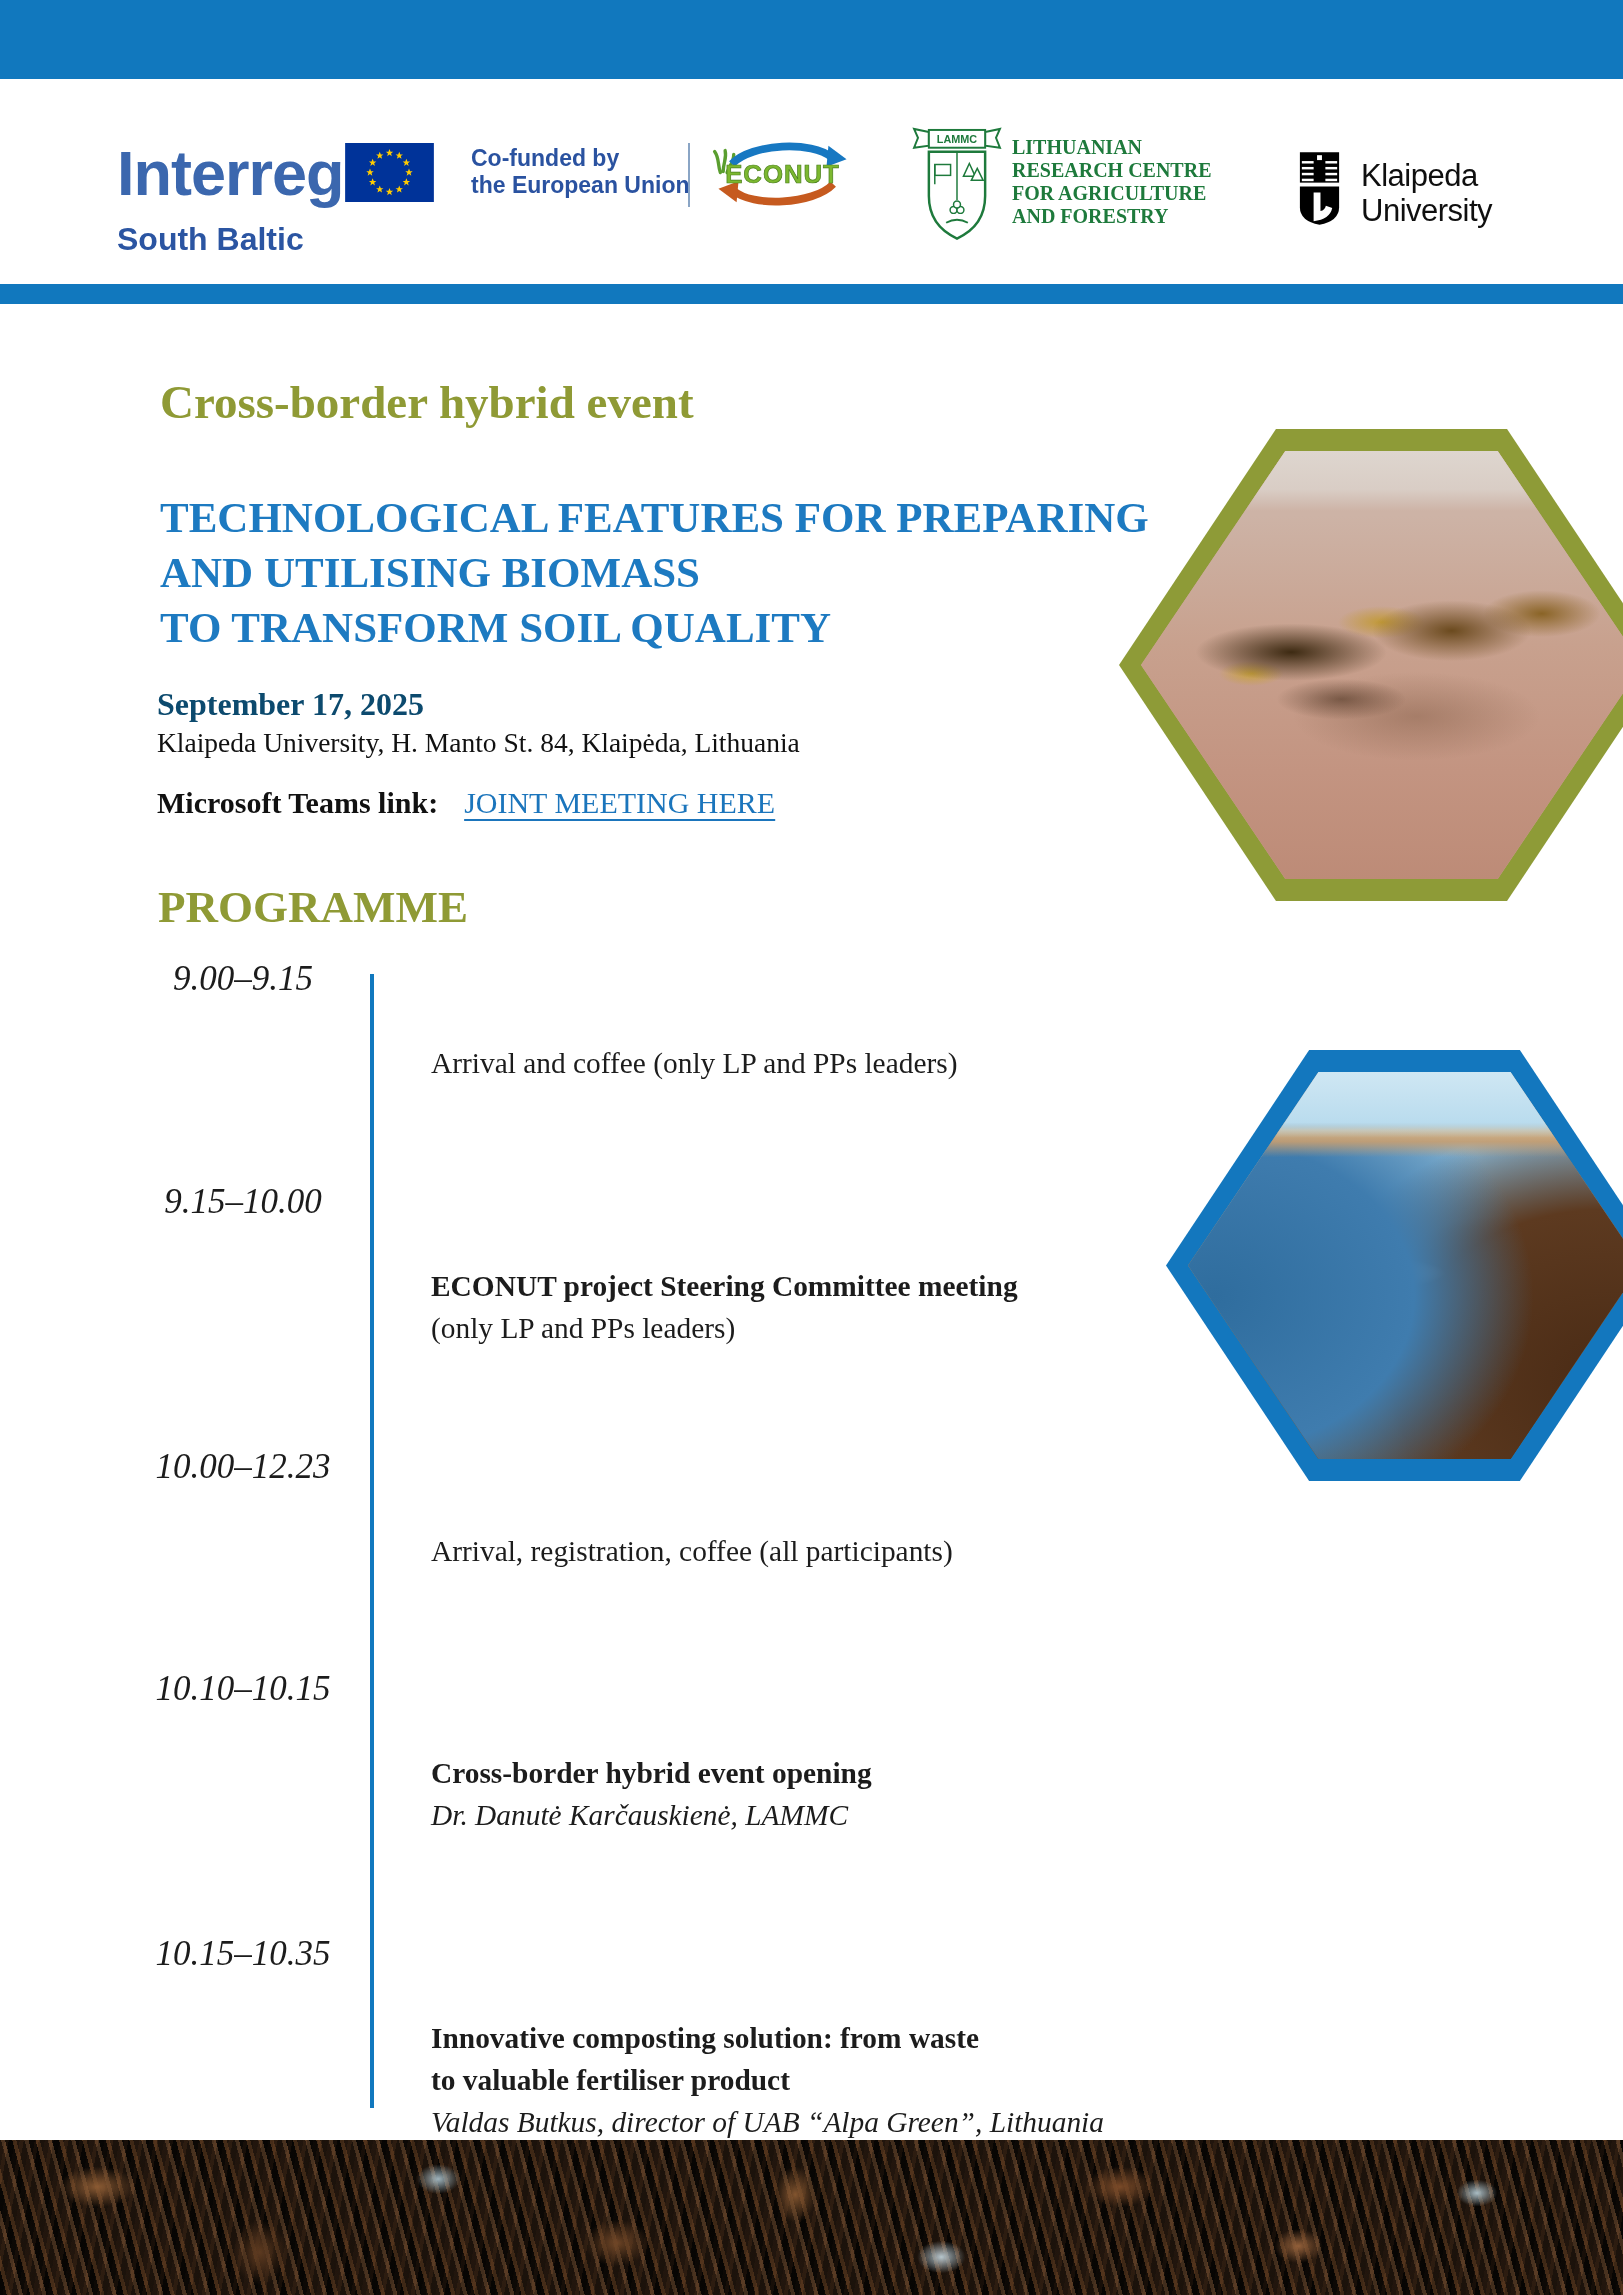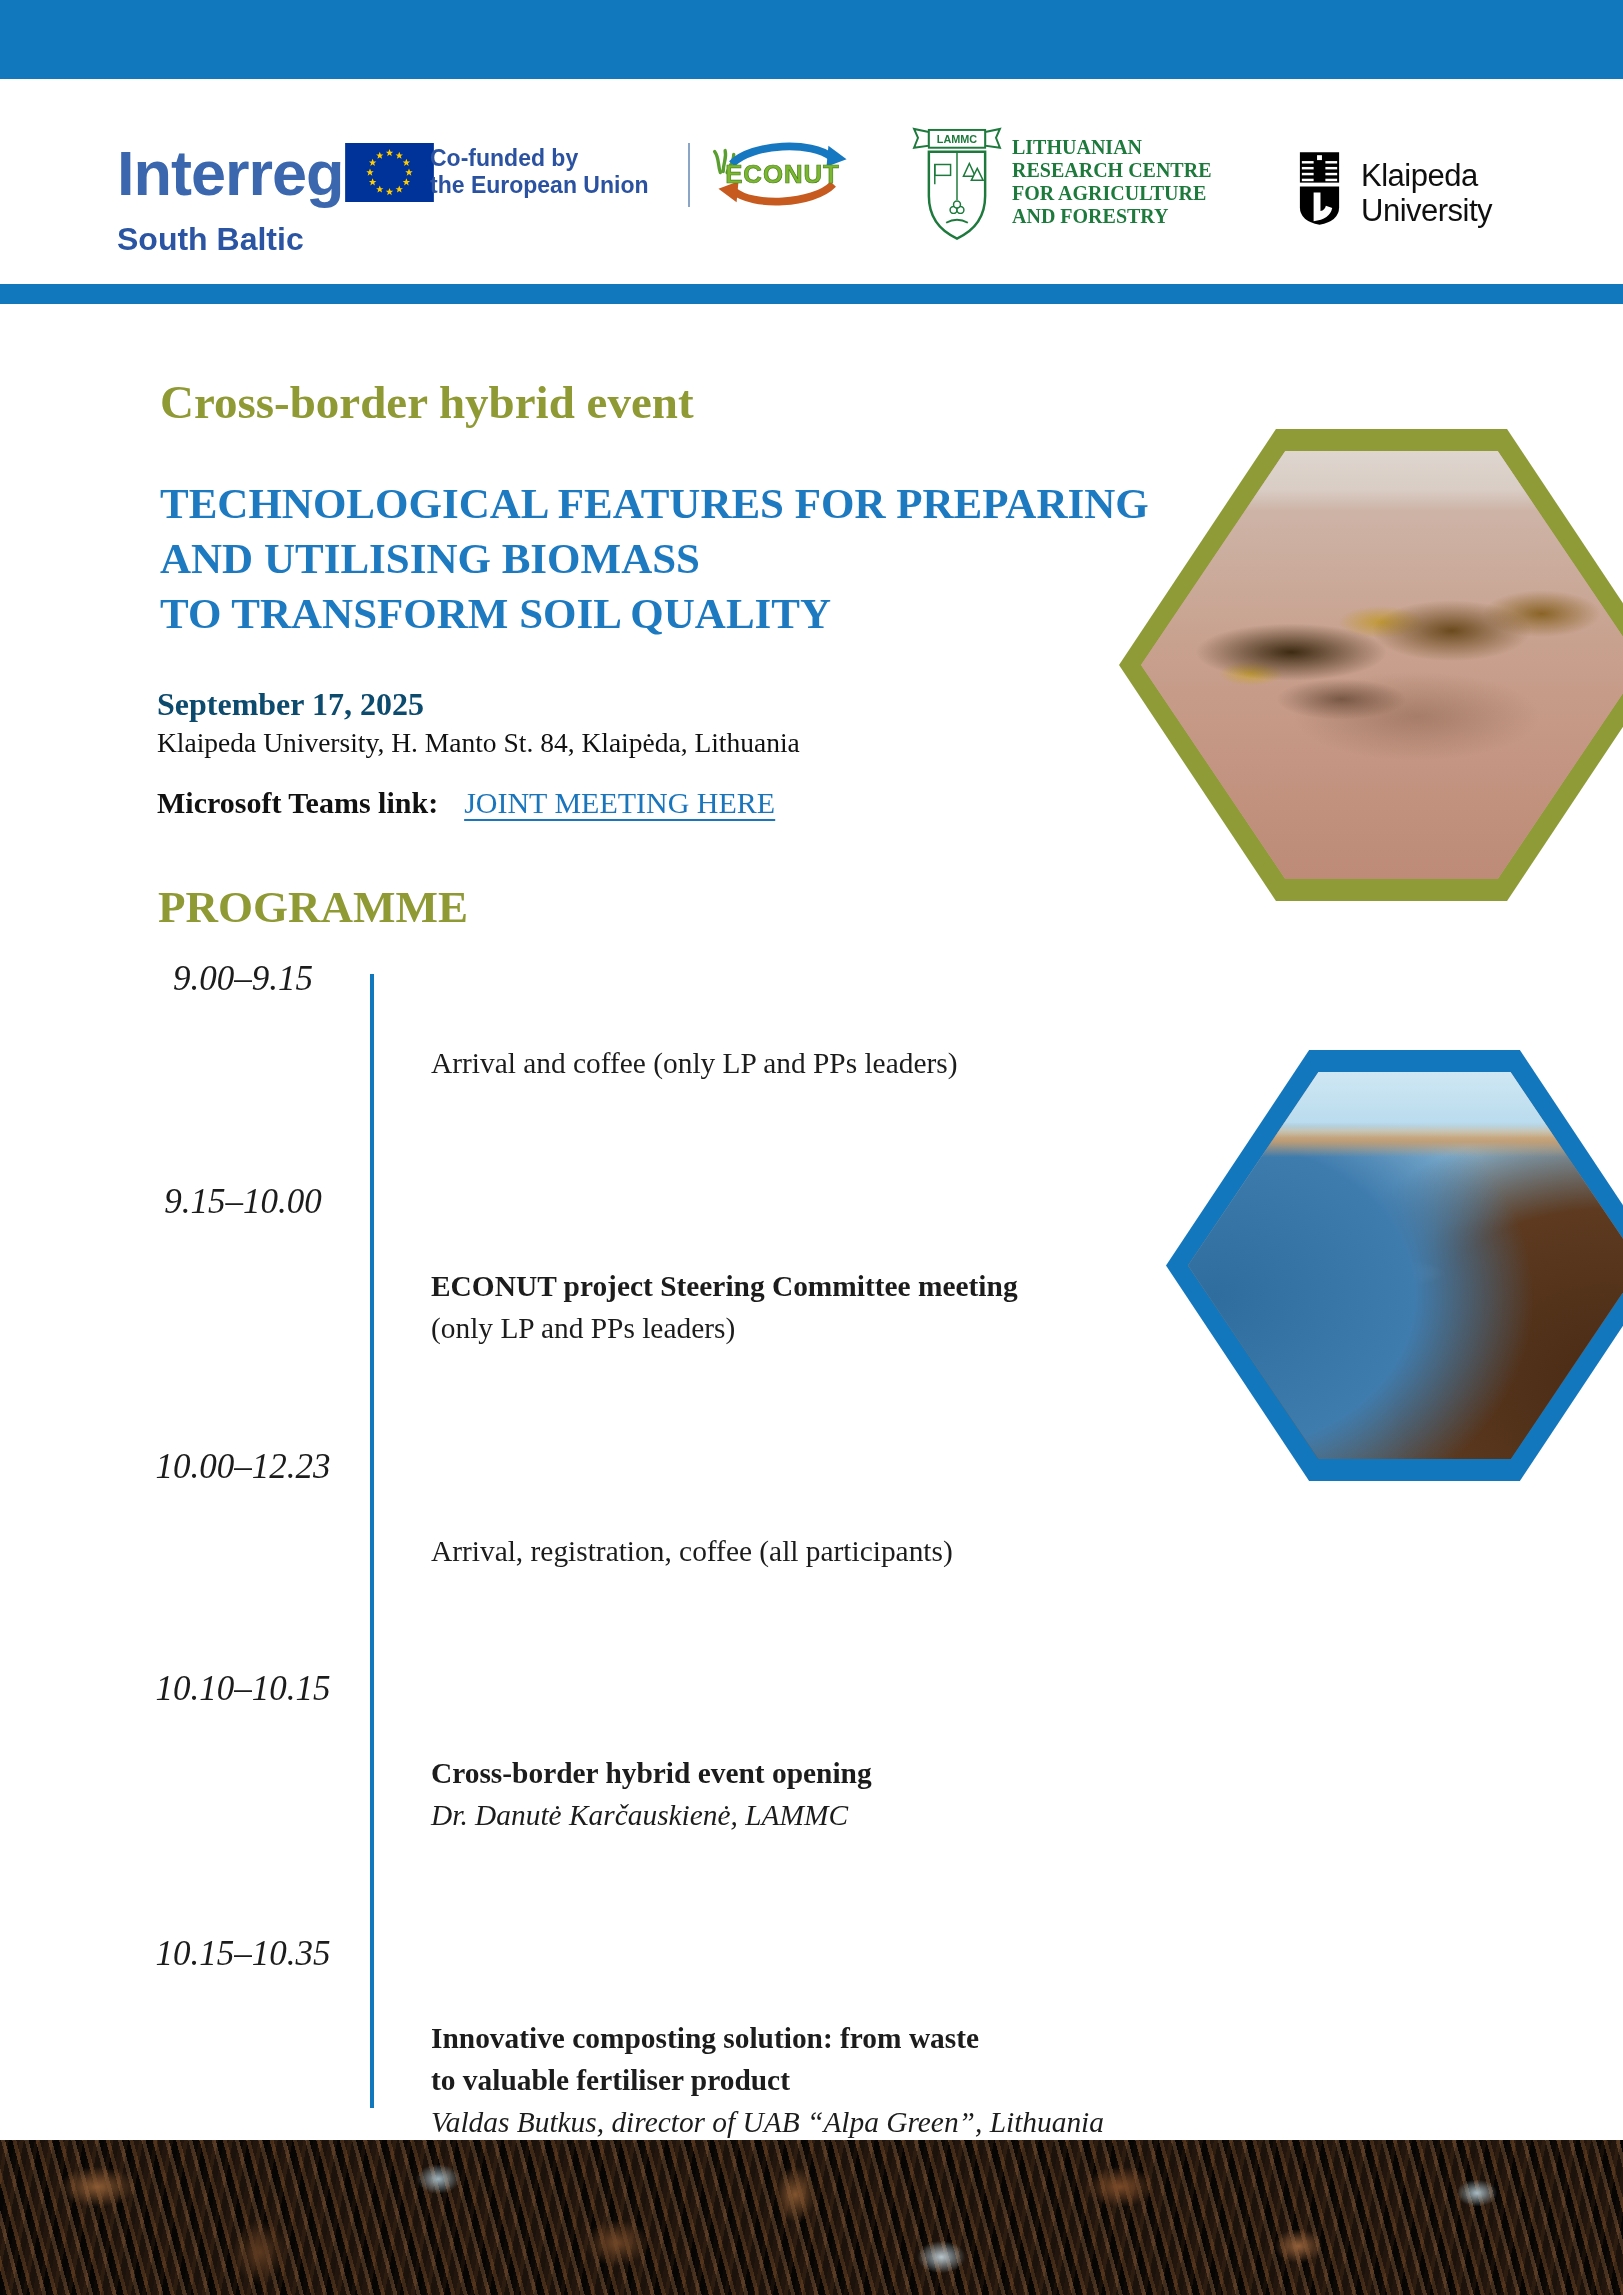--- a/index.html
+++ b/index.html
@@ -13,21 +13,21 @@
   
   .top-bar{left:0;top:0;width:1623px;height:79px;background:#1178be;}
   .logo-divider-bar{left:0;top:284px;width:1623px;height:19.6px;background:#1178be;}
 
   
   .interreg-word{left:117px;top:148px;font-family:"Liberation Sans",sans-serif;
     font-weight:bold;font-size:63px;line-height:51px;color:#3b67ae;letter-spacing:-1px;}
   .south-baltic{left:117px;top:222px;font-family:"Liberation Sans",sans-serif;
     font-weight:bold;font-size:32px;line-height:34px;color:#2b55a2;}
   .eu-flag{left:345px;top:143px;width:89px;height:59px;}
-  .eu-cofunded{left:430px;top:145px;font-family:"Liberation Sans",sans-serif;
+  .eu-cofunded{left:471px;top:145px;font-family:"Liberation Sans",sans-serif;
     font-weight:bold;font-size:23px;line-height:27px;color:#2a52a0;white-space:pre;}
   .logo-divider-line{left:688px;top:143px;width:2px;height:64px;background:#8aa5c5;}
   .econut-logo{left:706px;top:138px;width:153px;height:72px;}
   .lammc-shield{left:910px;top:126px;width:94px;height:116px;}
   .lammc-text{left:1012px;top:136px;font-family:"Liberation Serif",serif;
     font-weight:bold;font-size:20px;line-height:23px;color:#1e7a3c;white-space:pre;letter-spacing:0px;}
   .ku-emblem{left:1295px;top:152px;width:49px;height:74px;}
   .ku-text{left:1361px;top:158px;font-family:"Liberation Sans",sans-serif;
     font-weight:normal;font-size:31px;line-height:35px;color:#0f0f0f;letter-spacing:-0.5px;white-space:pre;}
 
@@ -59,21 +59,21 @@
       radial-gradient(ellipse 118px 24.5px at 30% 68%,rgba(255,255,255,0.7) 0%,rgba(255,255,255,0) 60%),
       radial-gradient(ellipse 422px 344px at 92% 80%,#4a2b15 0%,#5d3a20 50%,rgba(93,58,32,0) 76%),
       radial-gradient(ellipse 147px 79px at 68% 50%,#6f4526 0%,rgba(111,69,38,0) 62%),
       radial-gradient(ellipse 118px 59px at 56% 88%,#c59a6b 0%,rgba(197,154,107,0) 60%),
       radial-gradient(ellipse 206px 118px at 85% 98%,#3a2210 0%,rgba(58,34,16,0) 70%),
       linear-gradient(180deg,#9cc3dd 0%,#79a9c9 35%,#6b5134 100%);
   }
 
   
   .kicker{left:160px;top:380px;font-weight:bold;font-size:47px;line-height:45px;color:#8f9a35;}
-  .event-title{left:160px;top:476px;font-weight:bold;font-size:43px;line-height:55px;
+  .event-title{left:160px;top:490px;font-weight:bold;font-size:43px;line-height:55px;
     color:#1d7ac1;white-space:pre;}
   .event-date{left:157px;top:686px;font-weight:bold;font-size:32px;line-height:37px;color:#0c4a6e;}
   .event-location{left:157px;top:727px;font-size:27.5px;line-height:32px;color:#111;}
   .teams-row{left:157px;top:784px;font-size:30px;line-height:37px;}
   .teams-label{font-weight:bold;color:#111;}
   .teams-link{color:#1b75bc;text-decoration:underline;text-decoration-thickness:2px;
     text-underline-offset:5.9px;margin-left:26px;cursor:pointer;}
   .programme-heading{left:158px;top:883px;font-weight:bold;font-size:45px;line-height:49px;color:#8f9a35;}
 
   

